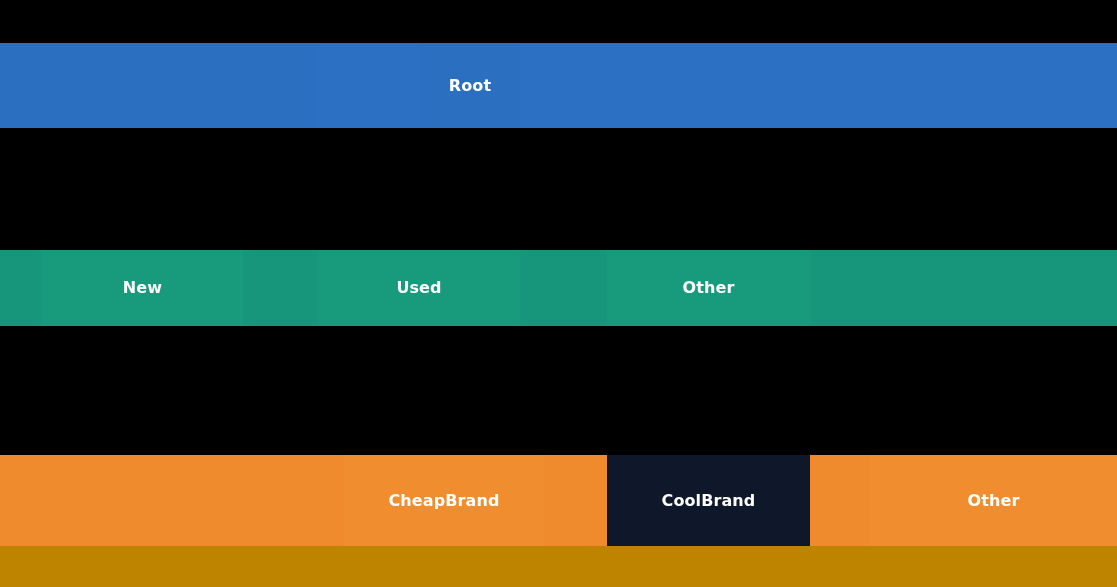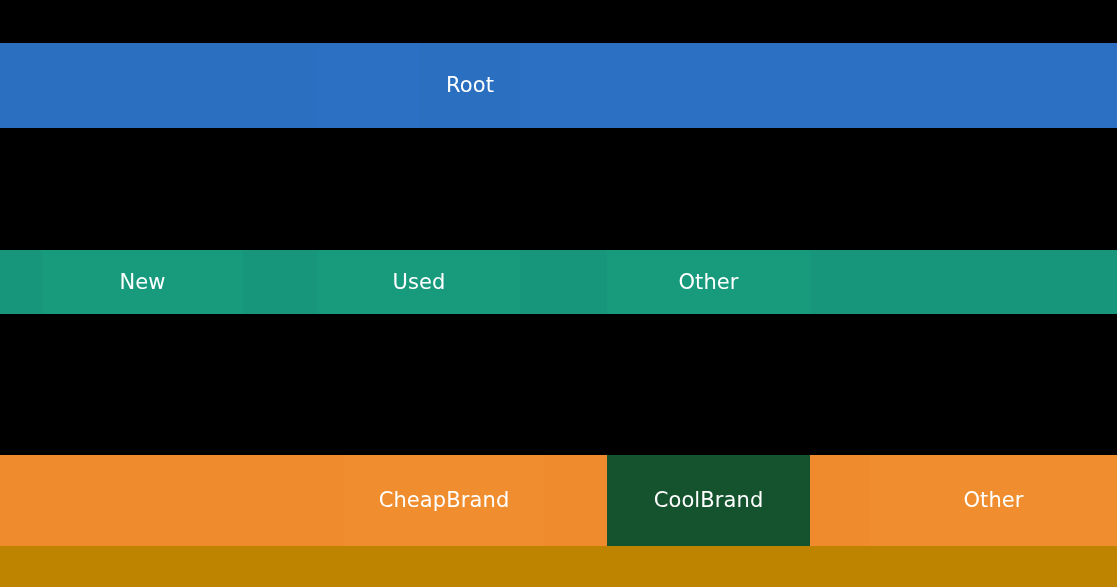--- a/index.html
+++ b/index.html
@@ -28,66 +28,67 @@
     top: 0;
     height: 100%;
     box-sizing: border-box;
     display: flex;
     align-items: center;
     justify-content: center;
     overflow: hidden;
   }
   .node-label {
     color: #ffffff;
-    font-size: 21px;
+    font-size: 16px;
     line-height: 1;
     white-space: nowrap;
     letter-spacing: 0.1px;
     user-select: none;
+    font-weight: bold;
   }
   
   #row-depth-0 { top: 43px;  height: 85px; }
   #row-depth-1 { top: 250px; height: 86px; }
   #row-depth-2 { top: 455px; height: 91px; border-radius: 14px; }
   #row-depth-3 { top: 546px; height: 41px; }
 </style>
 </head>
 <body>
 
 <div id="chart-canvas" style="width: 1117px; height: 587px; background: rgb(0, 0, 0);">
   <div class="icicle-row" id="row-depth-0" style="top: 43px; height: 85px;">
       <div class="icicle-node" style="left: 0px; width: 318px; background: rgb(42, 111, 192);"></div>
       <div class="icicle-node" style="left: 318px; width: 102px; background: rgb(43, 112, 195);"></div>
       <div class="icicle-node" style="left: 420px; width: 100px; background: rgb(42, 111, 192);">
         <span class="node-label" style="color: rgb(255, 255, 255);">Root</span>
       </div>
       <div class="icicle-node" style="left: 520px; width: 597px; background: rgb(43, 112, 195);"></div>
     </div>
-  <div class="icicle-row" id="row-depth-1" style="top: 250px; height: 64px;">
+  <div class="icicle-row" id="row-depth-1" style="top: 250px; height: 76px;">
       <div class="icicle-node" style="left: 0px; width: 42px; background: rgb(23, 150, 123);"></div>
       <div class="icicle-node" style="left: 42px; width: 201px; background: rgb(24, 154, 125);">
         <span class="node-label" style="color: rgb(255, 255, 255);">New</span>
       </div>
       <div class="icicle-node" style="left: 243px; width: 75px; background: rgb(23, 150, 123);"></div>
       <div class="icicle-node" style="left: 318px; width: 202px; background: rgb(24, 154, 125);">
         <span class="node-label" style="color: rgb(255, 255, 255); text-align: center;">Used</span>
       </div>
       <div class="icicle-node" style="left: 520px; width: 87px; background: rgb(23, 150, 123);"></div>
       <div class="icicle-node" style="left: 607px; width: 203px; background: rgb(24, 154, 125);">
         <span class="node-label" style="color: rgb(255, 255, 255);">Other</span>
       </div>
       <div class="icicle-node" style="left: 810px; width: 307px; background: rgb(23, 150, 123);"></div>
     </div>
   <div class="icicle-row" id="row-depth-2" style="top: 455px; height: 91px;">
       <div class="icicle-node" style="left: 0px; width: 344px; background: rgb(239, 139, 44);"></div>
       <div class="icicle-node" style="left: 344px; width: 200px; background: rgb(240, 141, 46);">
         <span class="node-label" style="color: rgb(255, 255, 255);">CheapBrand</span>
       </div>
       <div class="icicle-node" style="left: 544px; width: 63px; background: rgb(239, 139, 44);"></div>
-      <div class="icicle-node" style="left: 607px; width: 203px; background: #14532d;">
+      <div class="icicle-node" style="left: 607px; width: 203px; background: #0f172a;">
         <span class="node-label" style="color: rgb(255, 255, 255);">CoolBrand</span>
       </div>
       <div class="icicle-node" style="left: 810px; width: 60px; background: rgb(239, 139, 44);"></div>
       <div class="icicle-node" style="left: 870px; width: 247px; background: rgb(240, 141, 46);">
         <span class="node-label" style="color: rgb(255, 255, 255);">Other</span>
       </div>
     </div>
   <div class="icicle-row" id="row-depth-3" style="top: 546px; height: 41px;">
       <div class="icicle-node" style="left: 0px; width: 1117px; background: rgb(190, 132, 0);"></div>
     </div>

